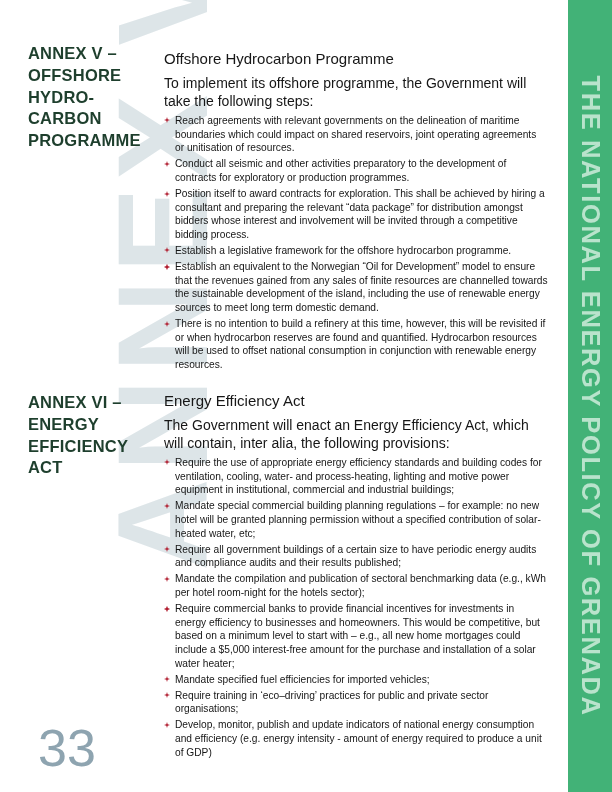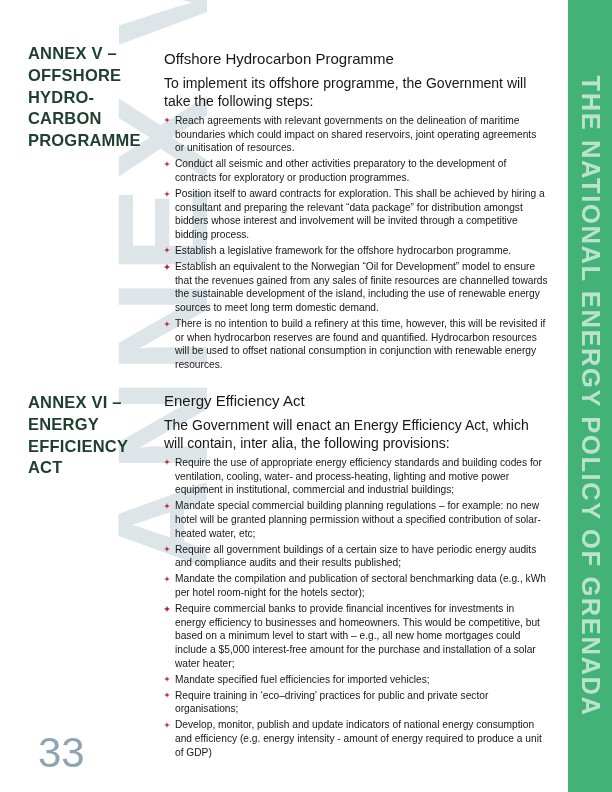--- a/index.html
+++ b/index.html
@@ -64,21 +64,21 @@
     line-height: 1;
     white-space: nowrap;
     font-family: "Liberation Sans", sans-serif;
   }
 
   
   .page-number {
     position: absolute;
     left: 38px;
     bottom: 18px;
-    font-size: 42px;
+    font-size: 52px;
     color: #8ea4b0;
     font-family: "Liberation Sans", sans-serif;
     line-height: 1;
   }
 
   
   .annex-heading {
     position: absolute;
     left: 28px;
     width: 125px;

